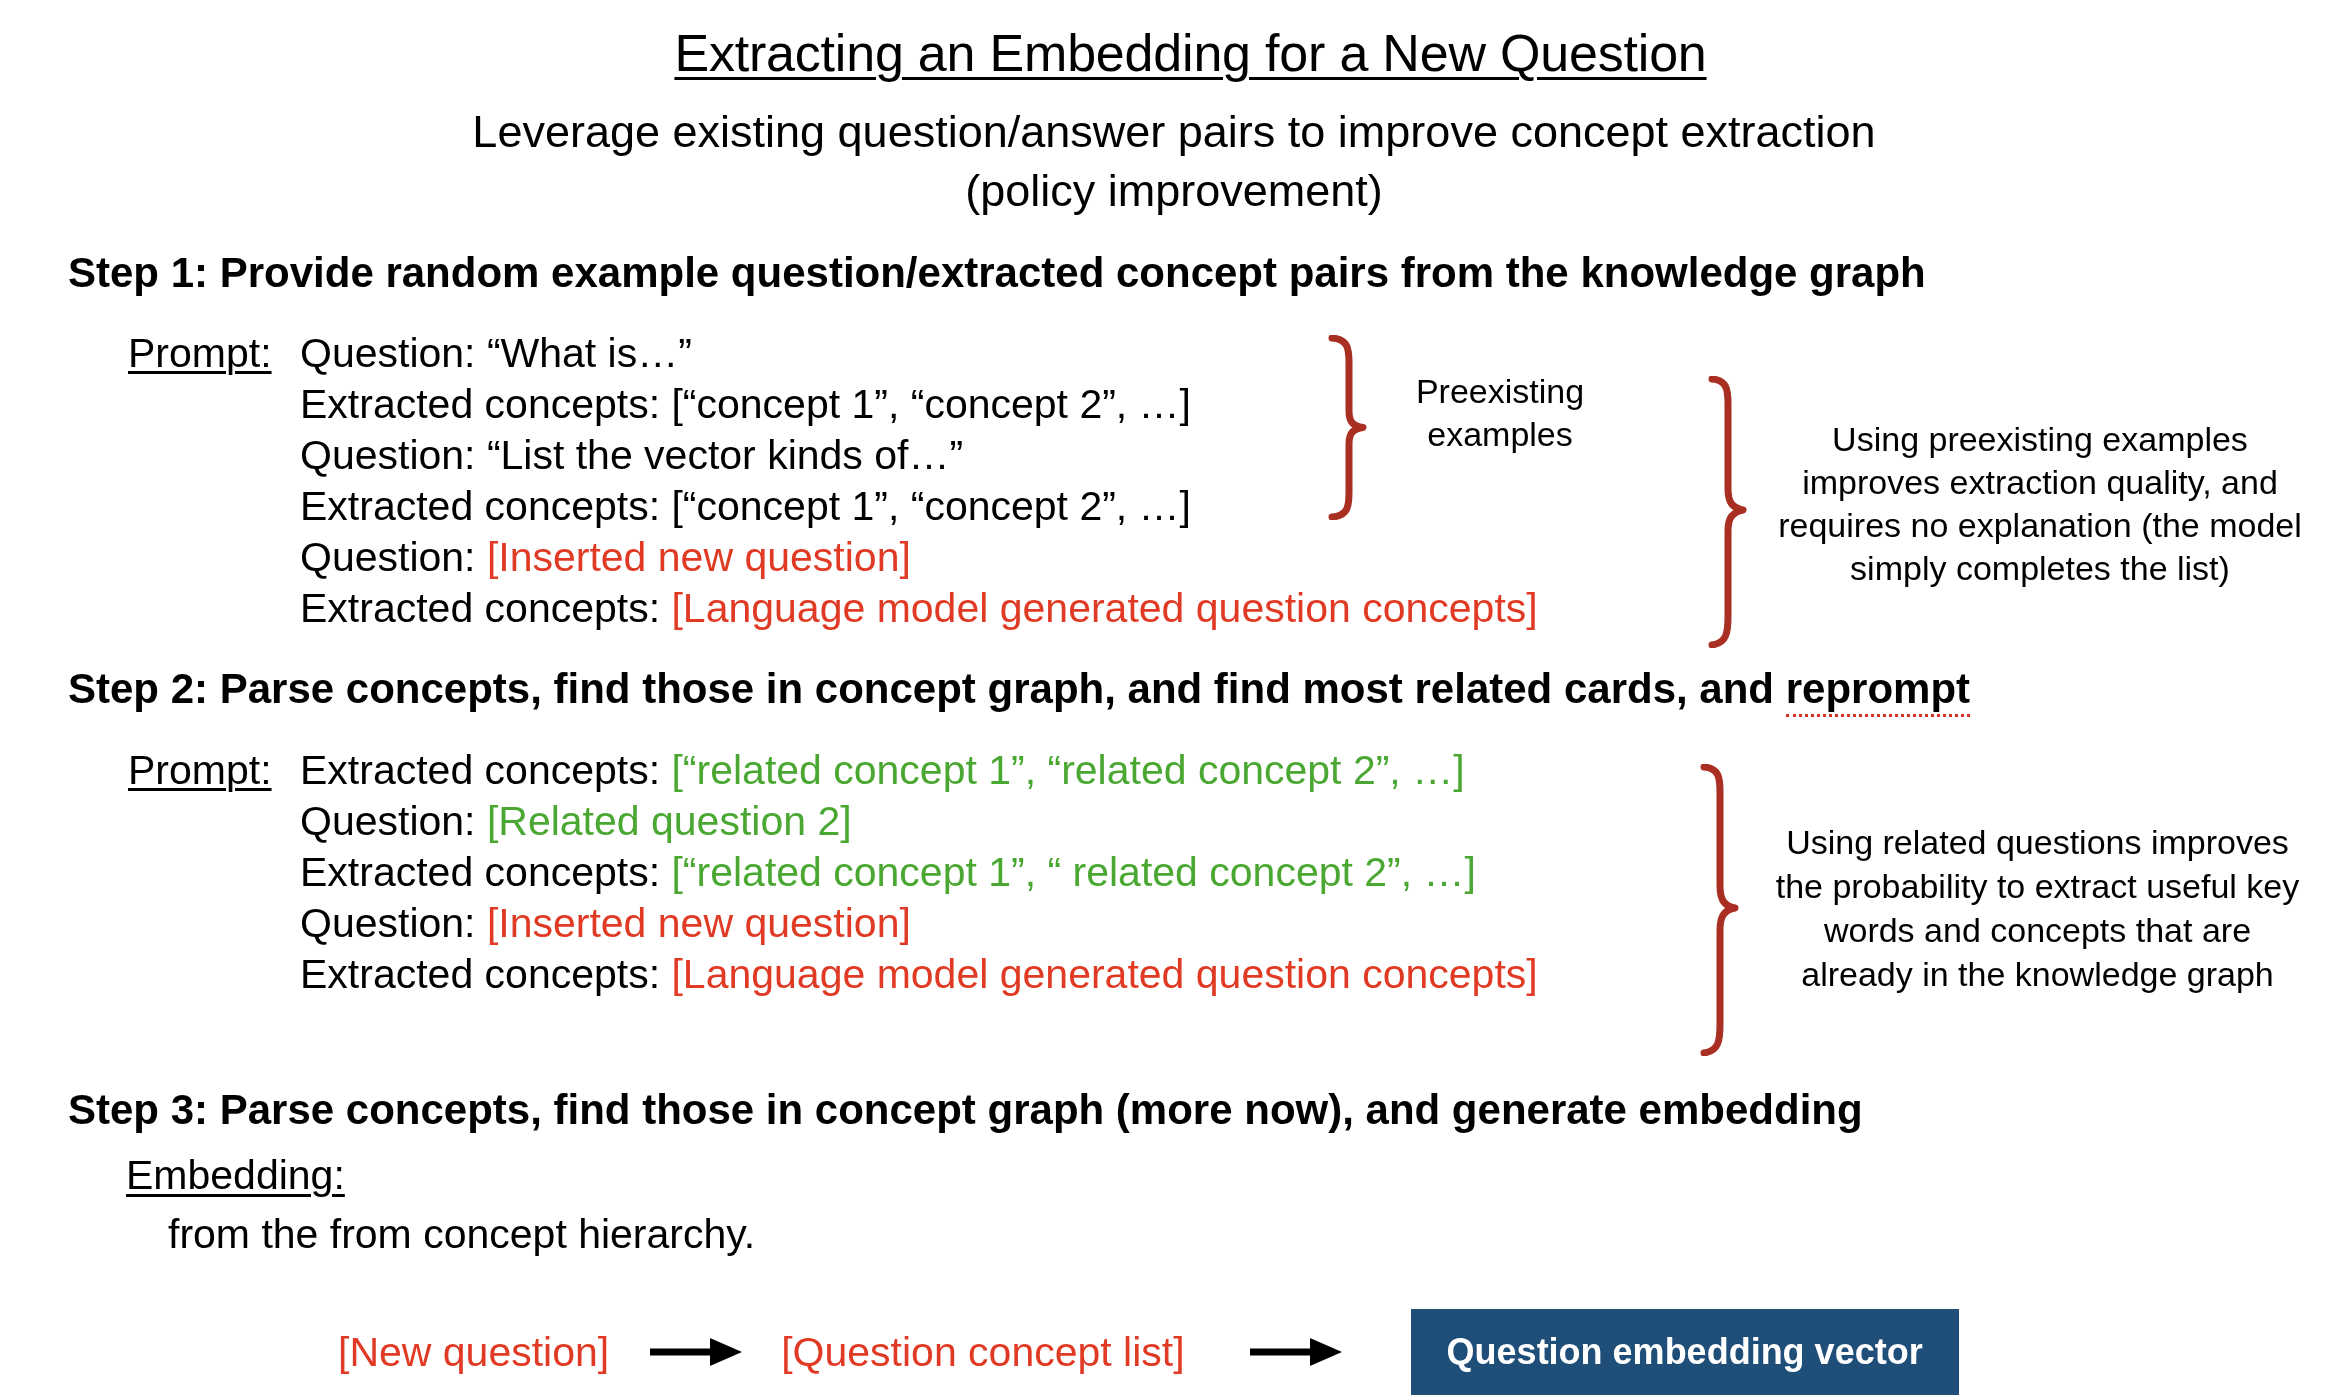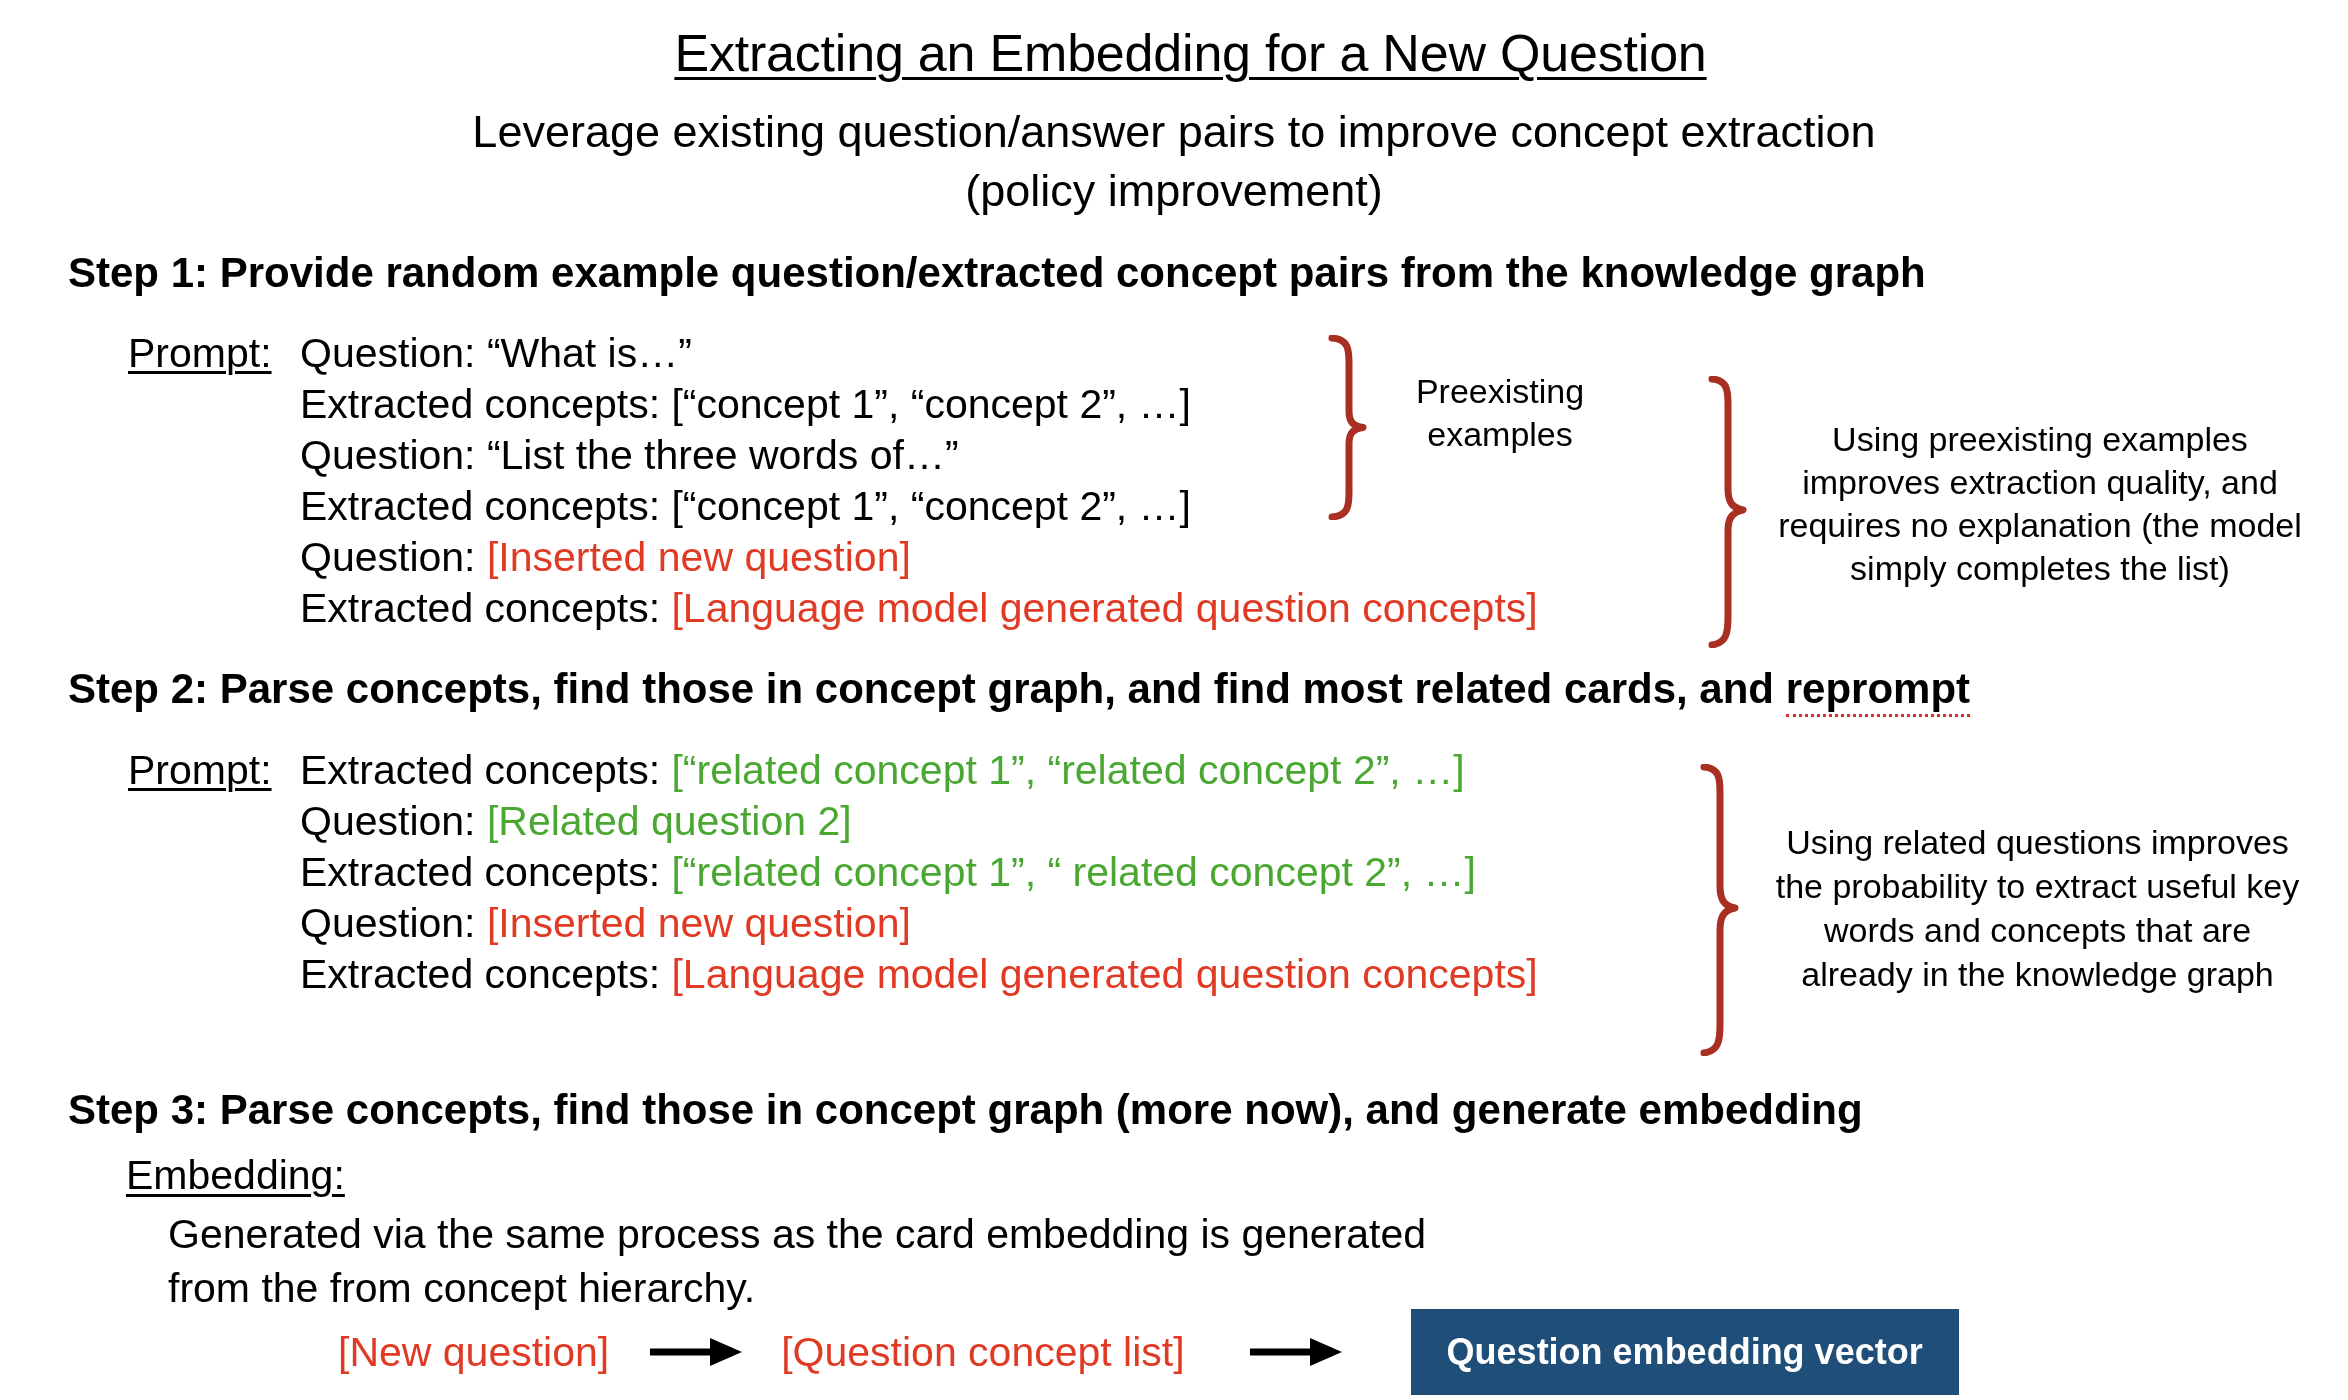--- a/index.html
+++ b/index.html
@@ -203,21 +203,21 @@
     <div>(policy improvement)</div>
   </div>
 
   <div class="step-heading" id="step1-heading">Step 1: Provide random example question/extracted concept pairs from the knowledge graph</div>
 
   <div class="prompt-block" id="step1-prompt">
     <div class="prompt-label">Prompt:</div>
     <div class="prompt-lines">
       <div class="pline"><span>Question: “What is…”</span><span class="red"></span></div>
       <div class="pline"><span>Extracted concepts: [“concept 1”, “concept 2”, …]</span><span class="red"></span></div>
-      <div class="pline"><span>Question: “List the three words of…”</span><span class="red"></span></div>
+      <div class="pline"><span>Question: “List the vector kinds of…”</span><span class="red"></span></div>
       <div class="pline"><span>Extracted concepts: [“concept 1”, “concept 2”, …]</span><span class="red"></span></div>
       <div class="pline"><span>Question: </span><span class="red">[Inserted new question]</span></div>
       <div class="pline"><span>Extracted concepts: </span><span class="red">[Language model generated question concepts]</span></div>
     </div>
   </div>
 
   <div class="brace" style="left:1318px; top:335px;">
     <svg width="60" height="185" viewBox="0 0 60 185" fill="none" xmlns="http://www.w3.org/2000/svg">
       <path d="M14 3 C30 4 31 14 31 28 L31 76 C31 88 36 91 45 92.5 C36 94 31 97 31 109 L31 157 C31 171 30 181 14 182" stroke="#a92f22" stroke-width="7" stroke-linecap="round" stroke-linejoin="round" fill="none"></path>
     </svg>
@@ -254,21 +254,20 @@
       <path d="M12 3 C27 4 28 14 28 28 L28 122 C28 137 33 142 43 144 C33 146 28 151 28 166 L28 260 C28 276 27 287 12 289" stroke="#a92f22" stroke-width="7" stroke-linecap="round" stroke-linejoin="round" fill="none"></path>
     </svg>
   </div>
 
   <div class="annotation" id="ann-step2-right">Using related questions improves the probability to extract useful key words and concepts that are already in the knowledge graph</div>
 
   <div class="step-heading" id="step3-heading">Step 3: Parse concepts, find those in concept graph (more now), and generate embedding</div>
 
   <div id="embedding-label">Embedding:</div>
   <div id="embedding-text">
-    <div>Generated via the same process as the card embedding is generated</div>
     <div>from the from concept hierarchy.</div>
   </div>
 
   <div id="flow-row">
     <div class="flow-text red">[New question]</div>
     <div id="flow-gap1"></div>
     <div class="flow-arrow">
       <svg width="96" height="34" viewBox="0 0 96 34" xmlns="http://www.w3.org/2000/svg">
         <line x1="2" y1="17" x2="68" y2="17" stroke="#000" stroke-width="7"></line>
         <polygon points="62,3 94,17 62,31" fill="#000"></polygon>

